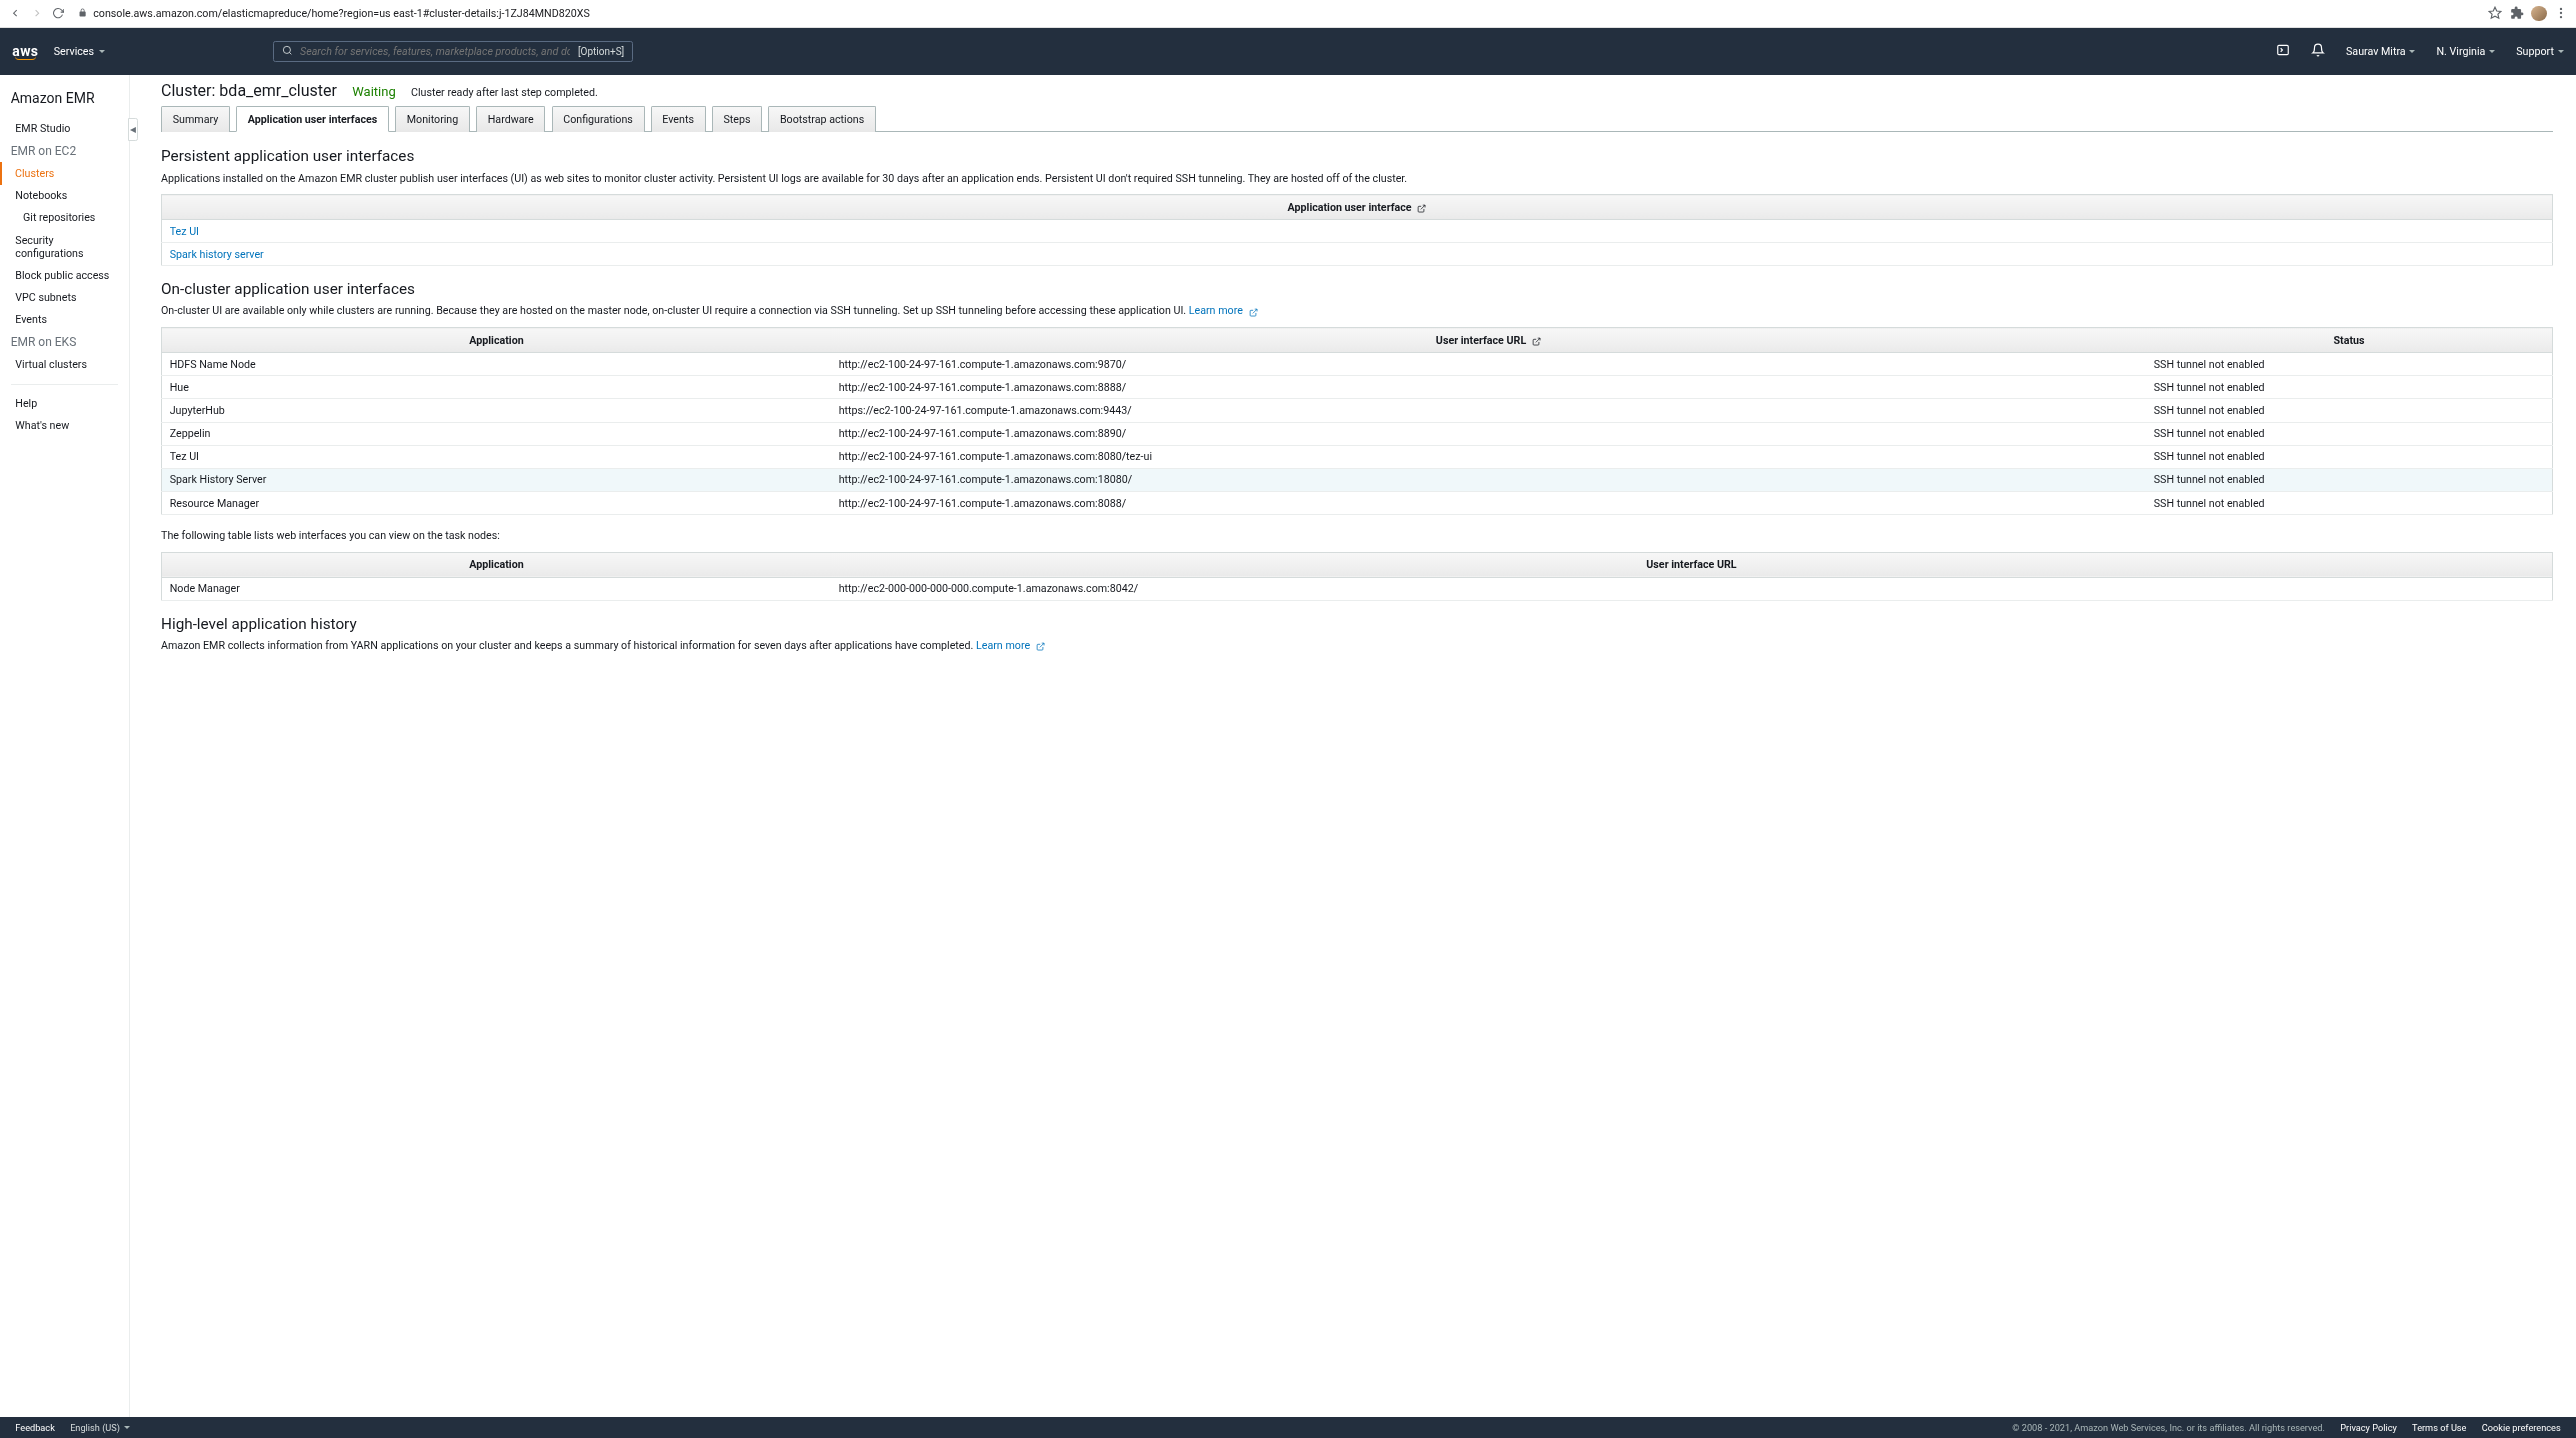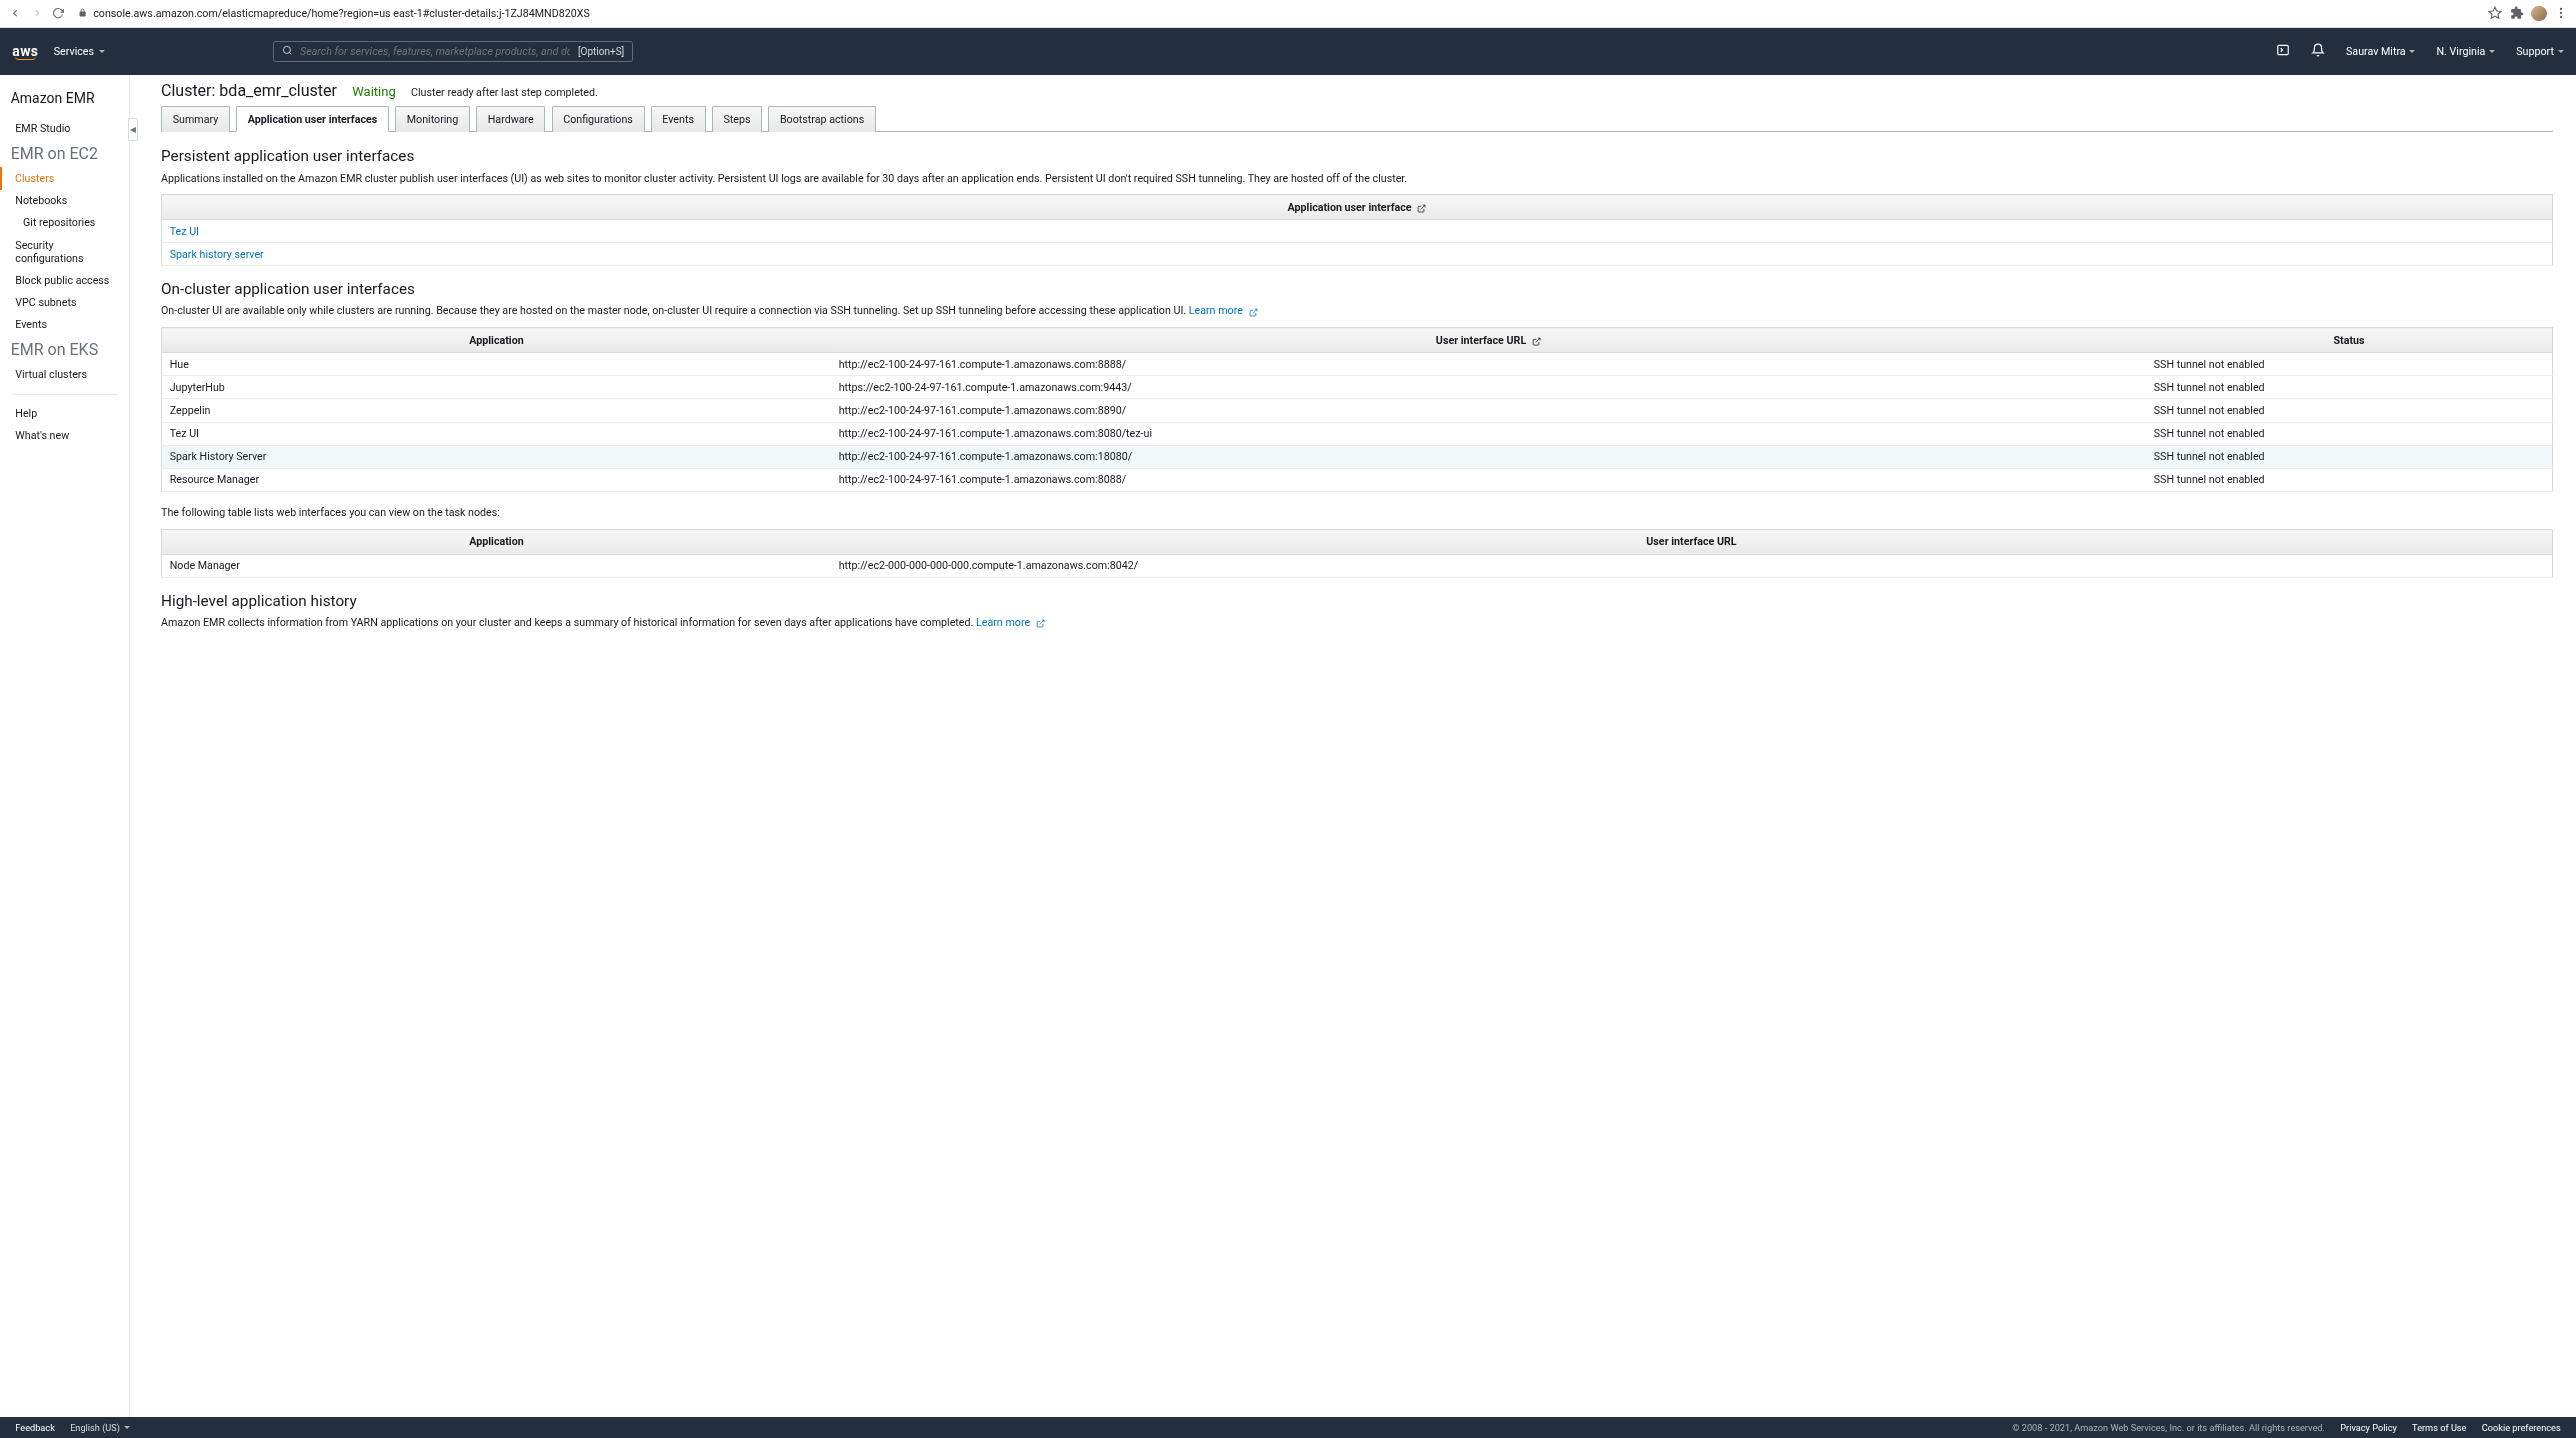--- a/index.html
+++ b/index.html
@@ -27,21 +27,21 @@
 .aws-search .shortcut { color: #d5dbdb; font-size: 10px; }
 .aws-nav-spacer { flex: 1; }
 .aws-nav-right { display: flex; align-items: center; gap: 21px; }
 .aws-nav-item { display: flex; align-items: center; gap: 3.8px; cursor: pointer; font-size: 10.7px; }
 .caret-down { width:0; height:0; border-left:3.1px solid transparent; border-right:3.1px solid transparent; border-top:3.8px solid #aab7b8; }
 
 
 .page { display: flex; height: calc(100vh - 28px - 31px - 21.5px); }
 .sidebar { width: 130px; border-right: 0.8px solid #eaeded; padding: 15.3px 0 15.3px 0; position: relative; }
 .sidebar h1 { font-size: 14px; font-weight: 400; padding: 0 10.7px 10.7px; }
-.sidebar .section-label { color: #687078; font-size: 16px; padding: 4.6px 10.7px; }
+.sidebar .section-label { color: #687078; font-size: 12px; padding: 4.6px 10.7px; }
 .sidebar .nav-item { padding: 4.6px 10.7px 4.6px 15.3px; cursor: pointer; color: #16191f; font-size: 10.7px; }
 .sidebar .nav-item.indent { padding-left: 23px; }
 .sidebar .nav-item.active { border-left: 2.3px solid #ec7211; padding-left: 13px; color: #ec7211; font-weight: 400; }
 .sidebar .divider { border-top: 0.8px solid #eaeded; margin: 7.7px 10.7px; }
 .collapse-handle { position:absolute; right:-9.2px; top:43px; width:10.7px; height:23px; background:#fff; border:0.8px solid #d5dbdb; border-radius:0 2.3px 2.3px 0; display:flex; align-items:center; justify-content:center; cursor:pointer; font-size:7.7px; color:#687078; }
 
 .main { flex: 1; padding: 6.1px 23px 31px 31px; overflow: auto; }
 .cluster-header { display: flex; align-items: baseline; gap: 15.3px; padding-bottom: 6.1px; }
 .cluster-header h2 { font-size: 16px; font-weight: 400; }
 .status-waiting { color: #1d8102; font-size: 13px; }
@@ -257,20 +257,25 @@
                   <path d="M18 13v6a2 2 0 0 1-2 2H5a2 2 0 0 1-2-2V8a2 2 0 0 1 2-2h6"></path>
                   <polyline points="15 3 21 3 21 9"></polyline>
                   <line x1="10" y1="14" x2="21" y2="3"></line>
                 </svg></span>
         </th>
         <th>Status</th>
       </tr>
         </thead>
       <tbody id="oncluster-rows">
           <tr>
+            <td>HDFS Name Node</td>
+            <td>http://ec2-100-24-97-161.compute-1.amazonaws.com:9870/</td>
+            <td>SSH tunnel not enabled</td>
+          </tr>
+          <tr>
             <td>Hue</td>
             <td>http://ec2-100-24-97-161.compute-1.amazonaws.com:8888/</td>
             <td>SSH tunnel not enabled</td>
           </tr>
           <tr>
             <td>JupyterHub</td>
             <td>https://ec2-100-24-97-161.compute-1.amazonaws.com:9443/</td>
             <td>SSH tunnel not enabled</td>
           </tr>
           <tr>

